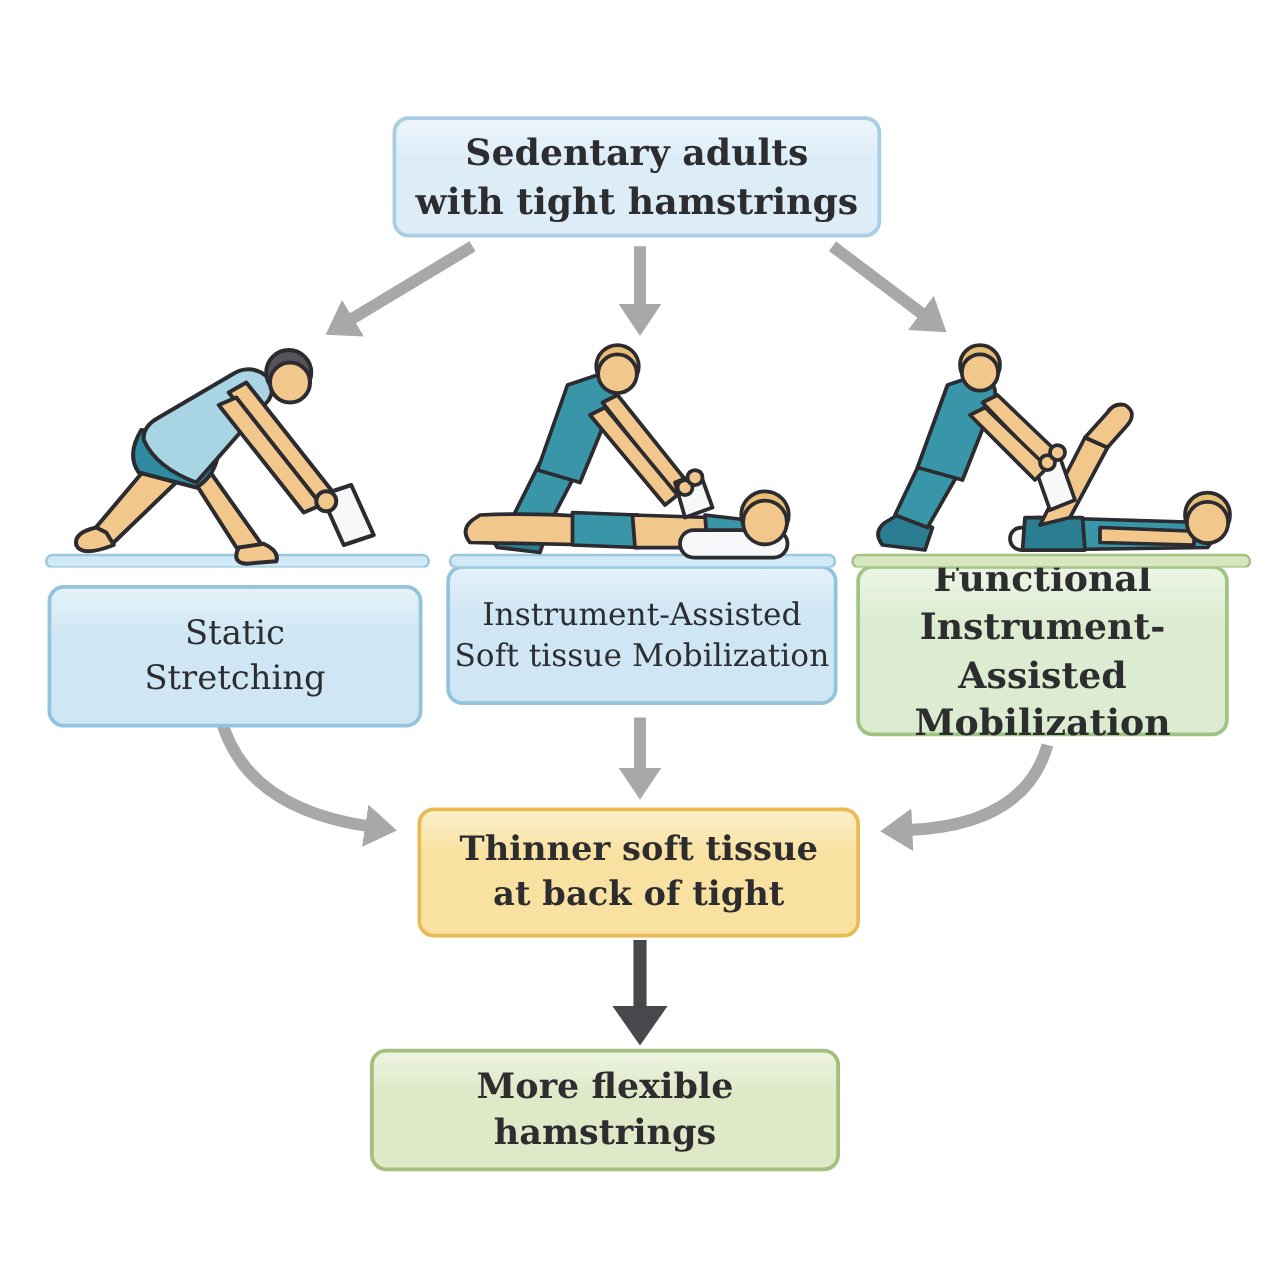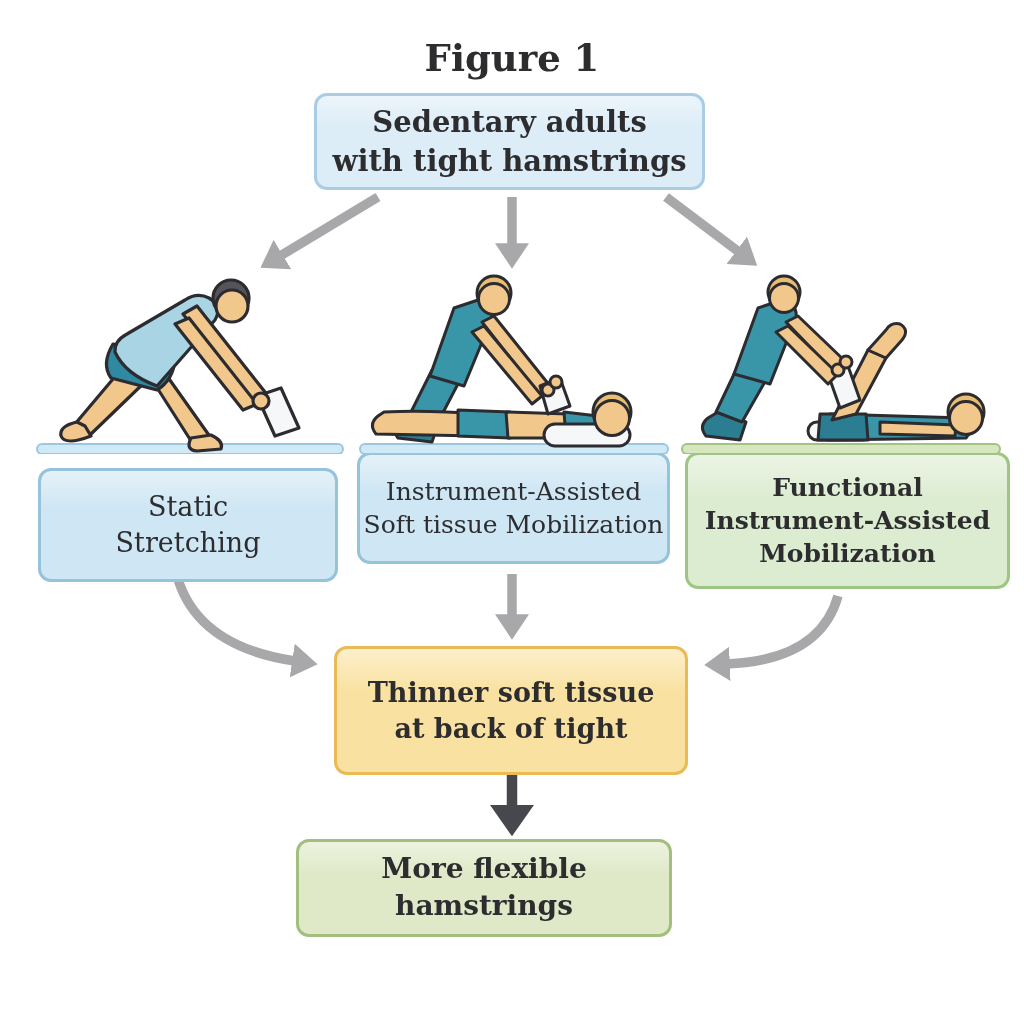--- a/index.html
+++ b/index.html
@@ -13,36 +13,35 @@
   }
   .box {
     position:absolute; display:flex; align-items:center; justify-content:center;
     text-align:center; border-radius:13px; box-sizing:border-box; z-index:2;
     background-image:linear-gradient(180deg, rgba(255,255,255,.45), rgba(255,255,255,0) 34%);
   }
   .bt { white-space:pre-line; line-height:1.32; }
   .node-top { left:314px; top:93px;  width:391px; height:97px;  background-color:#ddedf8; border:3px solid #a8cde4; font-size:29px; font-weight:bold; }
   .b1       { left:38px;  top:468px; width:300px; height:114px; background-color:#cfe7f4; border:3px solid #94c3db; font-size:27px; }
   .b2       { left:357px; top:452px; width:313px; height:112px; background-color:#cfe7f4; border:3px solid #94c3db; font-size:25px; }
-  .b3       { left:685px; top:452px; width:325px; height:137px; background-color:#dcecd0; border:3px solid #9fc584; font-size:25px; font-weight:bold; }
-  .ybox     { left:334px; top:646px; width:354px; height:129px; background-color:#f9e2a1; border:3px solid #eaba55; font-size:27px; font-weight:bold; }
+  .b3       { left:685px; top:452px; width:298px; height:137px; background-color:#dcecd0; border:3px solid #9fc584; font-size:29px; font-weight:bold; }
+  .ybox     { left:334px; top:646px; width:354px; height:104px; background-color:#f9e2a1; border:3px solid #eaba55; font-size:27px; font-weight:bold; }
   .gbox     { left:296px; top:839px; width:376px; height:98px;  background-color:#dfe9c8; border:3px solid #a3bf7d; font-size:28px; font-weight:bold; }
   .overlay { position:absolute; left:0; top:0; width:1024px; height:1024px; z-index:1; }
   .illus { position:absolute; z-index:3; }
   .il1 { left:35px;  top:258px; width:310px; height:196px; }
   .il2 { left:358px; top:266px; width:312px; height:188px; }
   .il3 { left:680px; top:262px; width:322px; height:192px; }
   .illus svg { display:block; width:100%; height:100%; }
 </style>
 </head>
 <body>
 
 <div class="stage">
 
-  <div class="title">Figure 1</div>
 
   <svg class="overlay" viewBox="0 0 1024 1024">
     <defs>
       <marker id="ah" markerWidth="2.9" markerHeight="3.6" refX="0.3" refY="1.8" orient="auto" markerUnits="strokeWidth">
         <path d="M0,0 L2.7,1.8 L0,3.6 Z" fill="#a8a8ab"></path>
       </marker>
       <marker id="ahd" markerWidth="3.2" markerHeight="4.2" refX="0.3" refY="2.1" orient="auto" markerUnits="strokeWidth">
         <path d="M0,0 L3,2.1 L0,4.2 Z" fill="#46484d"></path>
       </marker>
     </defs>

